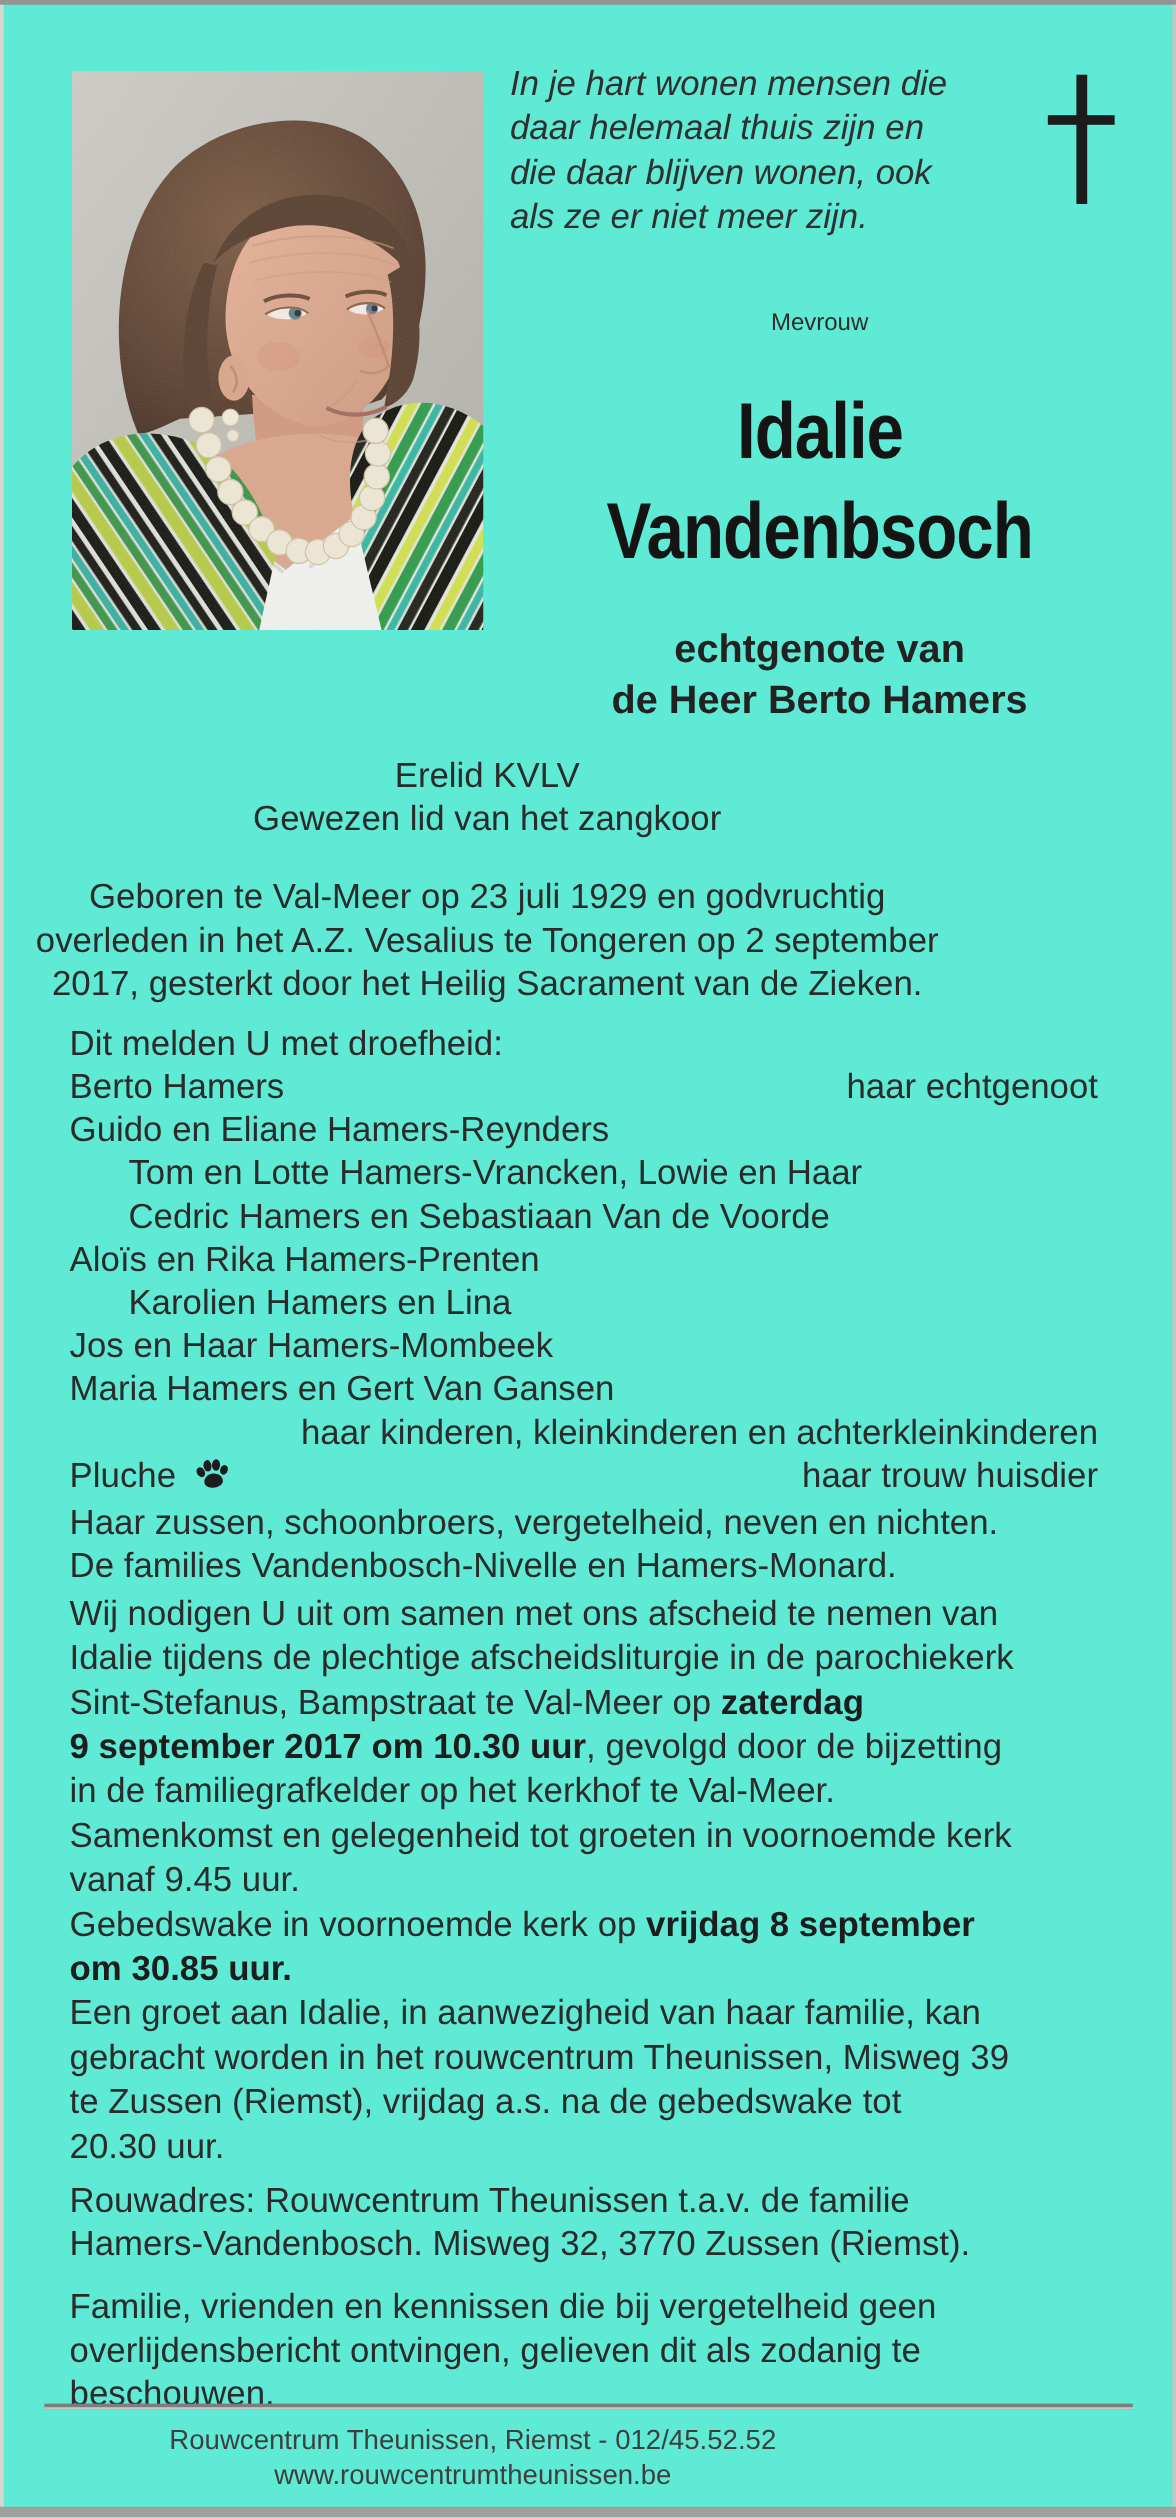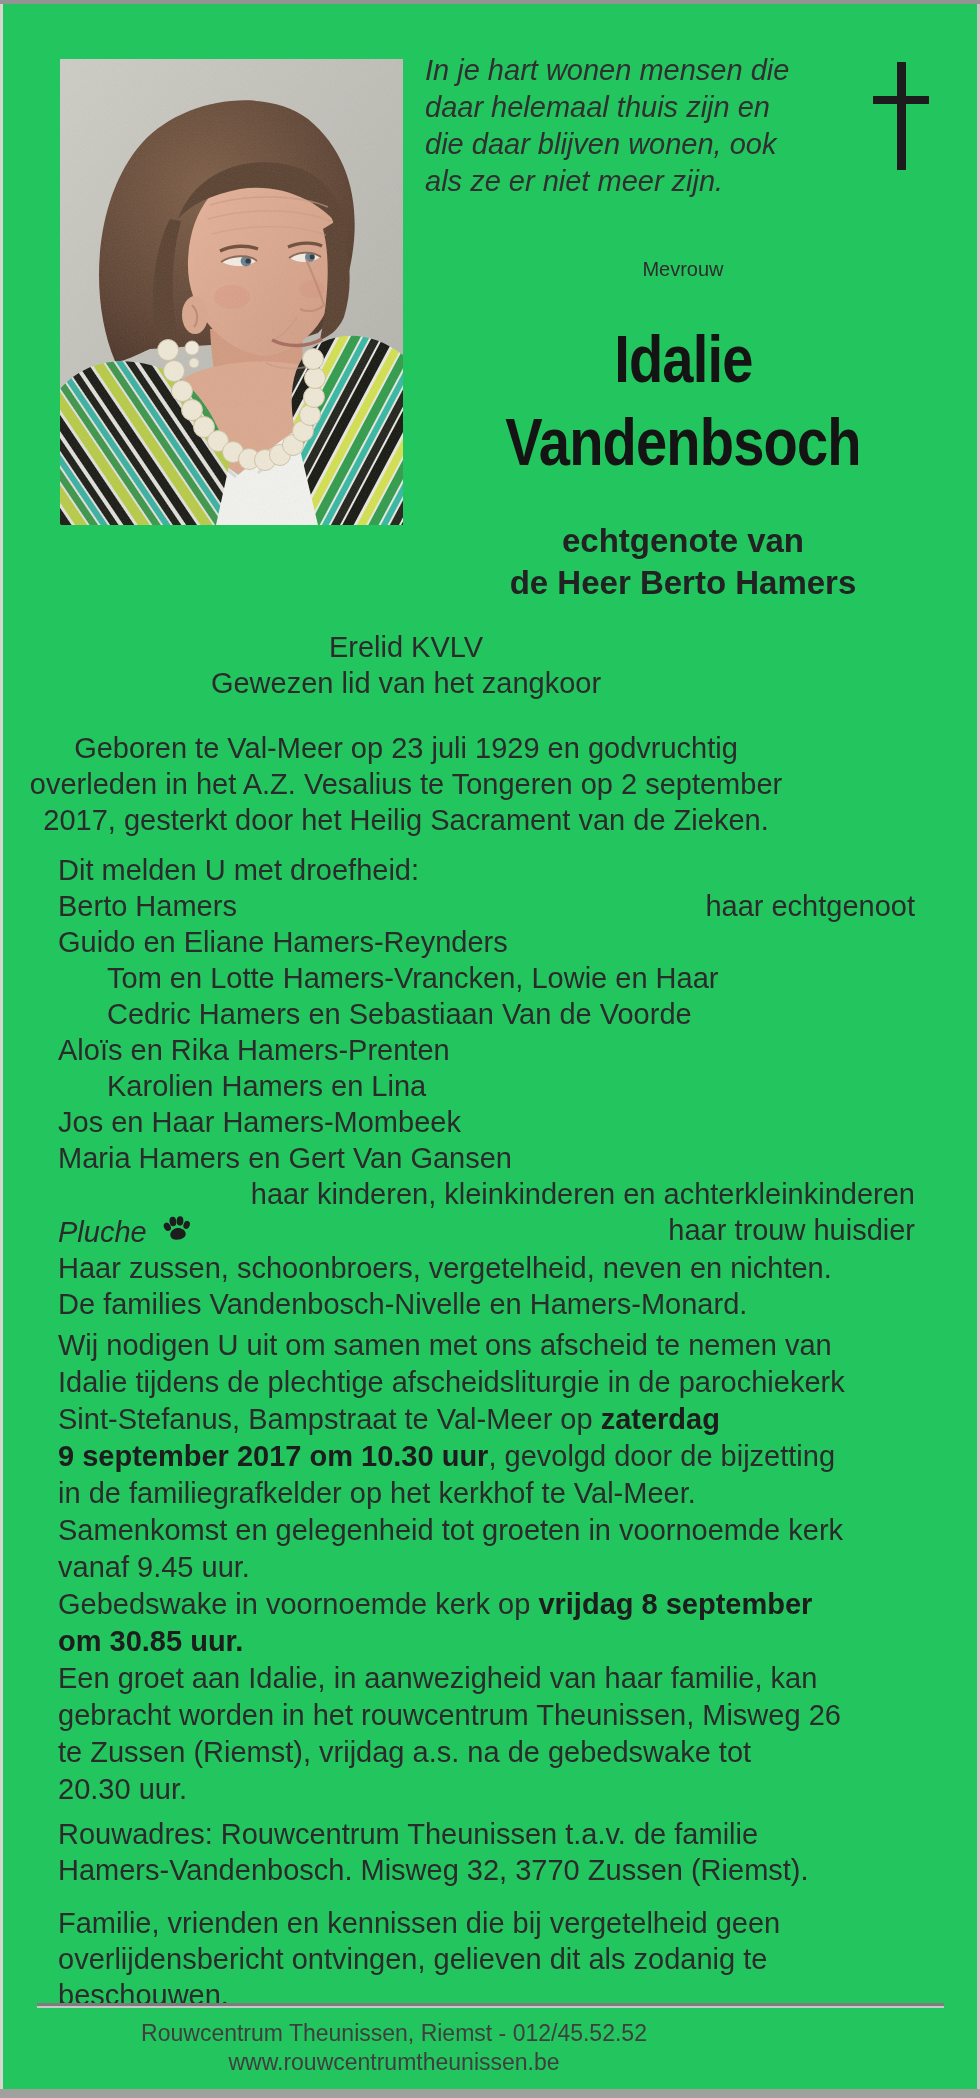--- a/index.html
+++ b/index.html
@@ -1,18 +1,18 @@
 <!DOCTYPE html>
 <html><head>
 <meta charset="utf-8">
 <style>
   html,body{margin:0;padding:0;background:#e8e8e8;}
   .page{
     position:relative;width:980px;height:2098px;margin:0 auto;
-    background:#22c55e;overflow:hidden;
+    background:#5eead4;overflow:hidden;
     font-family:"Liberation Sans",sans-serif;color:#2b2b2b;
   }
   
   .edge-top{position:absolute;left:0;top:0;width:980px;height:4px;background:#949494;}
   .edge-bottom{position:absolute;left:0;top:2089px;width:980px;height:9px;background:#a0a09e;}
   .edge-left{position:absolute;left:0;top:4px;width:3px;height:2085px;background:#d6d6d3;}
   .edge-right{position:absolute;right:0;top:4px;width:3px;height:2085px;background:#c6c6c3;}
 
   .photo{position:absolute;left:60px;top:59px;width:343px;height:466px;overflow:hidden;}
   .photo svg{display:block;}
@@ -32,21 +32,21 @@
 
   .centerblock{position:absolute;left:0;width:812px;text-align:center;font-size:29px;line-height:36px;white-space:nowrap;}
   .honors{top:629px;}
   .life{top:730px;}
 
   .leftblock{position:absolute;left:58px;width:857px;font-size:29px;white-space:nowrap;}
   .family{top:852px;line-height:36px;}
   .family .row{display:flex;justify-content:space-between;}
   .indent{padding-left:49px;}
   .r-align{text-align:right;}
-  .pet-name{display:inline-flex;align-items:flex-end;font-style:italic;}
+  .pet-name{display:inline-flex;align-items:flex-start;}
   .paw{margin-left:15px;position:relative;top:2px;}
 
   .ceremony{top:1327px;line-height:37px;}
   .ceremony b{font-weight:700;color:#1d1d1d;}
   .rouwadres{top:1816px;line-height:36px;}
   .closing{top:1905px;line-height:36px;}
 
   .divider{position:absolute;left:37px;top:2003px;width:907px;height:3px;background:#7d7d7d;border-bottom:2px solid #c9c9c9;}
   .footer{position:absolute;left:0;top:2019px;width:788px;text-align:center;font-size:23px;line-height:29px;color:#3f3f3f;white-space:nowrap;}
 </style>
@@ -249,21 +249,21 @@
     <div><span>Wij nodigen U uit om samen met ons afscheid te nemen van</span><b></b><span></span></div>
     <div><span>Idalie tijdens de plechtige afscheidsliturgie in de parochiekerk</span><b></b><span></span></div>
     <div><span>Sint-Stefanus, Bampstraat te Val-Meer op </span><b>zaterdag</b><span></span></div>
     <div><span></span><b>9 september 2017 om 10.30 uur</b><span>, gevolgd door de bijzetting</span></div>
     <div><span>in de familiegrafkelder op het kerkhof te Val-Meer.</span><b></b><span></span></div>
     <div><span>Samenkomst en gelegenheid tot groeten in voornoemde kerk</span><b></b><span></span></div>
     <div><span>vanaf 9.45 uur.</span><b></b><span></span></div>
     <div><span>Gebedswake in voornoemde kerk op </span><b>vrijdag 8 september</b><span></span></div>
     <div><span></span><b>om 30.85 uur.</b><span></span></div>
     <div><span>Een groet aan Idalie, in aanwezigheid van haar familie, kan</span><b></b><span></span></div>
-    <div><span>gebracht worden in het rouwcentrum Theunissen, Misweg 26</span><b></b><span></span></div>
+    <div><span>gebracht worden in het rouwcentrum Theunissen, Misweg 39</span><b></b><span></span></div>
     <div><span>te Zussen (Riemst), vrijdag a.s. na de gebedswake tot</span><b></b><span></span></div>
     <div><span>20.30 uur.</span><b></b><span></span></div>
   </div>
 
   <div class="leftblock rouwadres">
     <div>Rouwadres: Rouwcentrum Theunissen t.a.v. de familie</div>
     <div>Hamers-Vandenbosch. Misweg 32, 3770 Zussen (Riemst).</div>
   </div>
 
   <div class="leftblock closing">

